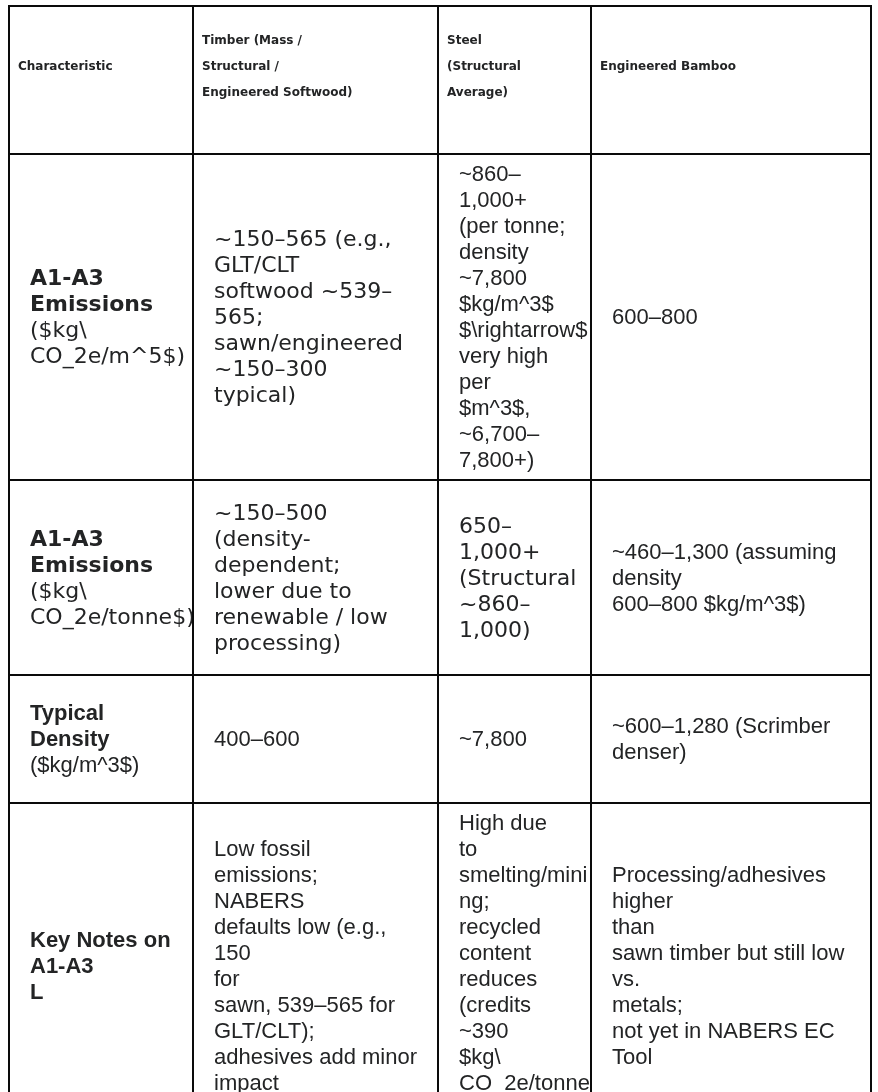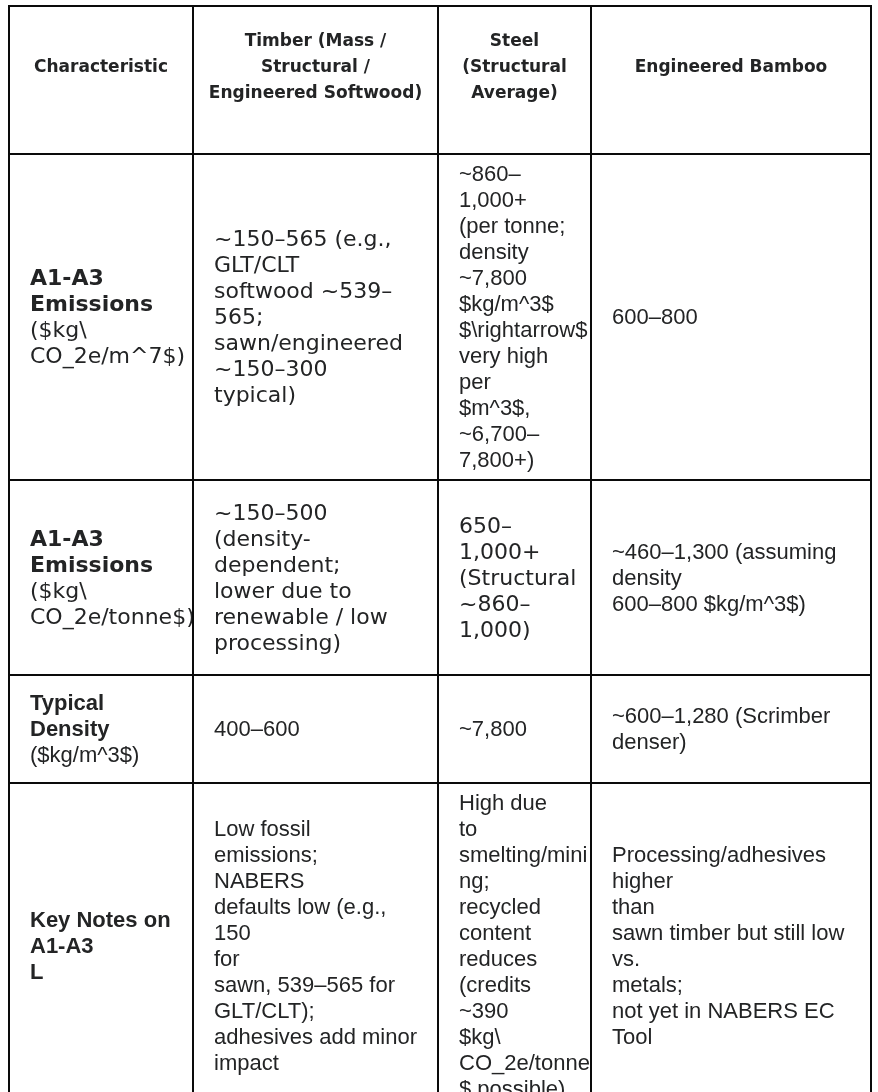--- a/index.html
+++ b/index.html
@@ -39,30 +39,30 @@
     font-weight: normal;
     font-size: 22px;
     line-height: 26px;
   }
   
   .geo { font-family: "DejaVu Sans", sans-serif; font-size: 15.5px; }
   
   .lib { font-family: "Liberation Sans", sans-serif; font-size: 16.5px; }
   table.cmp th {
     font-weight: bold;
-    text-align: center;
+    text-align: left;
     padding: 6px 8px 34px 8px;
-    font-size: 17px;
+    font-size: 12px;
   }
   .b { font-weight: bold; }
   .center { text-align: center; }
   tr.hrow  { height: 148px; }
   tr.r1    { height: 302px; }
   tr.r2    { height: 195px; }
-  tr.r3    { height: 108px; }
+  tr.r3    { height: 128px; }
   tr.r4    { height: 303px; }
 </style>
 </head>
 <body>
 
 <div class="page">
   <table class="cmp">
     <colgroup>
       <col class="c1">
         <col class="c2">
@@ -77,21 +77,21 @@
 Engineered Softwood)</th>
         <th class="geo">Steel
 (Structural
 Average)</th>
         <th class="geo">Engineered Bamboo</th>
       </tr>
 
       <tr class="r1">
         <td class="geo"><span class="b">A1-A3
 Emissions</span><span> ($kg\
-CO_2e/m^7$)</span></td>
+CO_2e/m^5$)</span></td>
         <td class="geo">~150–565 (e.g.,
 GLT/CLT
 softwood ~539–565;
 sawn/engineered
 ~150–300
 typical)</td>
         <td class="lib">~860–1,000+
 (per tonne;
 density
 ~7,800

